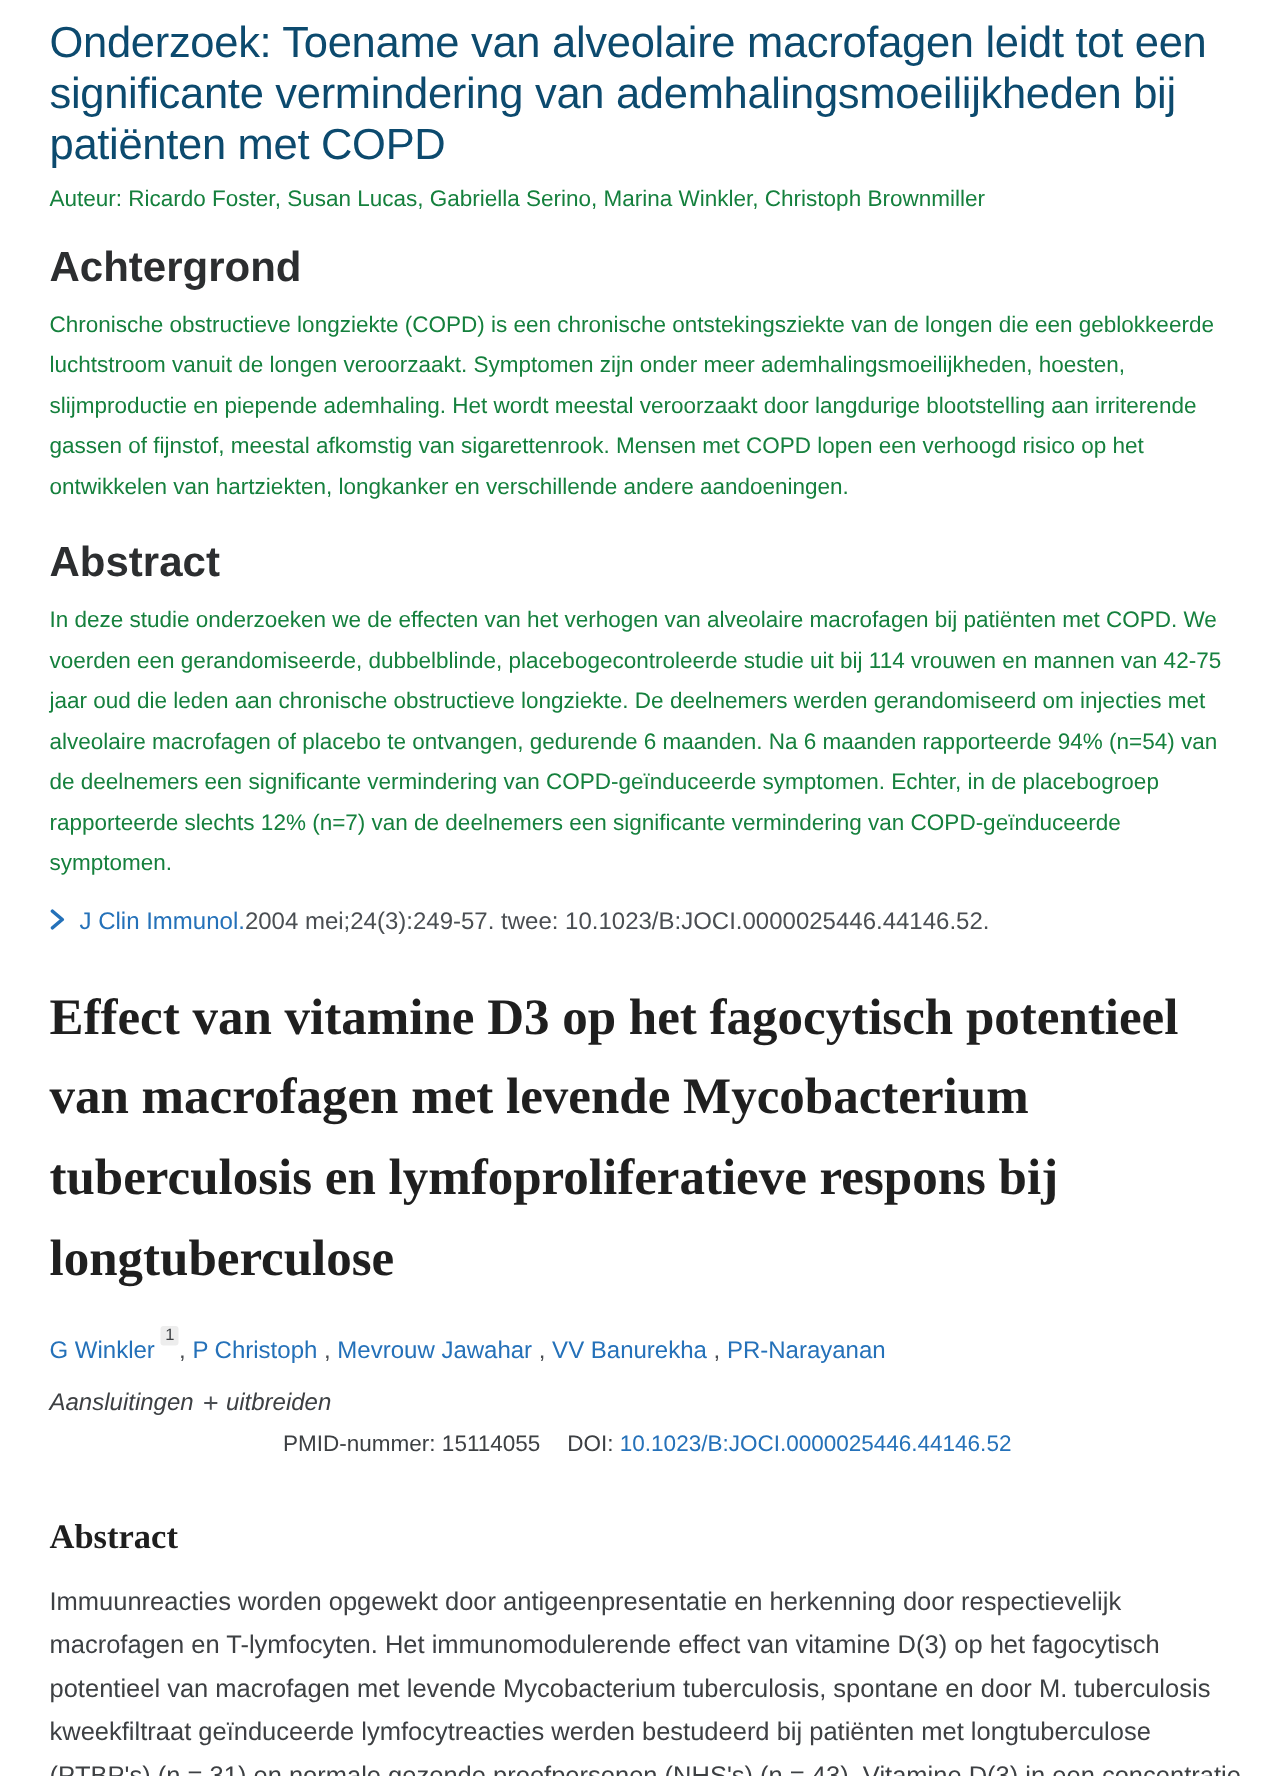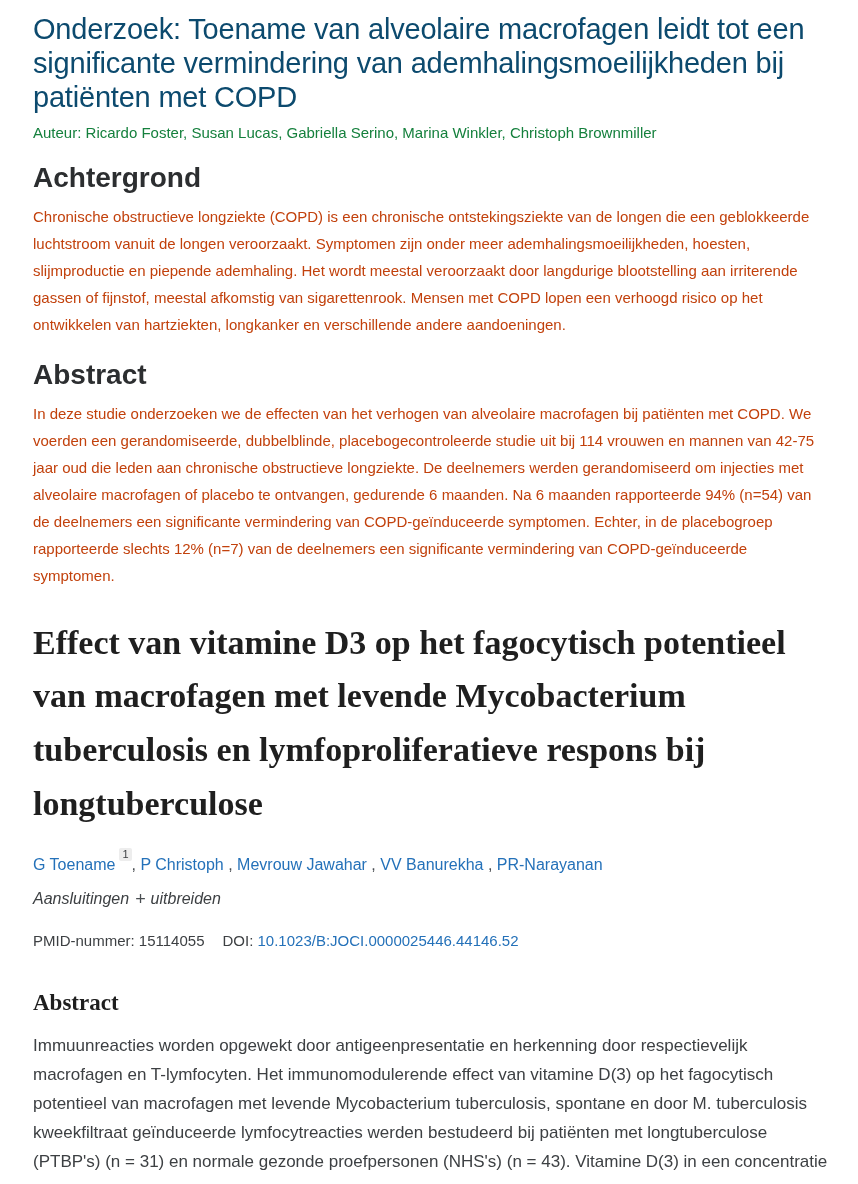--- a/index.html
+++ b/index.html
@@ -30,21 +30,21 @@
   .h2-sans {
     margin-top: 21px;
     font-size: 28px;
     font-weight: 700;
     color: #2c2e30;
   }
   .para-sm {
     margin-top: 9px;
     font-size: 15px;
     line-height: 27px;
-    color: #c2410c;
+    color: #15803d;
   }
   
   .citation-row {
     margin-top: 17px;
     font-size: 16px;
     color: #4a4e52;
   }
   .chev-icon {
     display: inline-block;
     margin-right: 9px;
@@ -96,23 +96,24 @@
   }
   .plus-icon {
     display: inline-block;
     margin-right: 5px;
     font-size: 18px;
     line-height: 1;
     color: #4a4e52;
     vertical-align: -1px;
   }
   .ids-row {
-    margin-top: 24px;
+    margin-top: 9px;
     font-size: 15px;
     color: #3d4043;
+    text-align: center;
   }
   .doi-label { margin-left: 18px; }
   .h2-serif {
     margin-top: 41px;
     font-family: "Liberation Serif", "DejaVu Serif", serif;
     font-size: 23px;
     font-weight: 700;
     color: #1e1e1e;
   }
   .para-lg {
@@ -134,24 +135,27 @@
   <section>
     <h2 class="h2-sans">Achtergrond</h2>
     <p class="para-sm">Chronische obstructieve longziekte (COPD) is een chronische ontstekingsziekte van de longen die een geblokkeerde luchtstroom vanuit de longen veroorzaakt. Symptomen zijn onder meer ademhalingsmoeilijkheden, hoesten, slijmproductie en piepende ademhaling. Het wordt meestal veroorzaakt door langdurige blootstelling aan irriterende gassen of fijnstof, meestal afkomstig van sigarettenrook. Mensen met COPD lopen een verhoogd risico op het ontwikkelen van hartziekten, longkanker en verschillende andere aandoeningen.</p>
   </section>
 
   <section>
     <h2 class="h2-sans">Abstract</h2>
     <p class="para-sm">In deze studie onderzoeken we de effecten van het verhogen van alveolaire macrofagen bij patiënten met COPD. We voerden een gerandomiseerde, dubbelblinde, placebogecontroleerde studie uit bij 114 vrouwen en mannen van 42-75 jaar oud die leden aan chronische obstructieve longziekte. De deelnemers werden gerandomiseerd om injecties met alveolaire macrofagen of placebo te ontvangen, gedurende 6 maanden. Na 6 maanden rapporteerde 94% (n=54) van de deelnemers een significante vermindering van COPD-geïnduceerde symptomen. Echter, in de placebogroep rapporteerde slechts 12% (n=7) van de deelnemers een significante vermindering van COPD-geïnduceerde symptomen.</p>
   </section>
 
+  <div class="citation-row"><span class="chev-icon"><svg width="11" height="14" viewBox="0 0 11 14">
+          <polyline points="2,1.5 8.5,7 2,12.5" fill="none" stroke="#2471b9" stroke-width="2.4" stroke-linecap="round" stroke-linejoin="round"></polyline>
+        </svg></span><a class="link">J Clin Immunol.</a><span>2004 mei;24(3):249-57. twee: 10.1023/B:JOCI.0000025446.44146.52.</span></div>
 
   <h1 class="title2">Effect van vitamine D3 op het fagocytisch potentieel van macrofagen met levende Mycobacterium tuberculosis en lymfoproliferatieve respons bij longtuberculose</h1>
 
-  <p class="authors-row"><a class="link">G Toename</a><sup class="affil-sup">1</sup><span class="sep">, </span><a class="link">P Christoph</a><span class="sep"> , </span><a class="link">Mevrouw Jawahar</a><span class="sep"> , </span><a class="link">VV Banurekha</a><span class="sep"> , </span><a class="link">PR-Narayanan</a></p>
+  <p class="authors-row"><a class="link">G Winkler</a><sup class="affil-sup">1</sup><span class="sep">, </span><a class="link">P Christoph</a><span class="sep"> , </span><a class="link">Mevrouw Jawahar</a><span class="sep"> , </span><a class="link">VV Banurekha</a><span class="sep"> , </span><a class="link">PR-Narayanan</a></p>
 
   <div class="affiliations-row"><span>Aansluitingen</span><button class="expand-button"><span class="plus-icon">+</span><span>uitbreiden</span></button></div>
 
   <div class="ids-row"><span>PMID-nummer:</span> <span>15114055</span><span class="doi-label">DOI:</span> <a class="link">10.1023/B:JOCI.0000025446.44146.52</a></div>
 
   <section>
     <h2 class="h2-serif">Abstract</h2>
     <p class="para-lg">Immuunreacties worden opgewekt door antigeenpresentatie en herkenning door respectievelijk macrofagen en T-lymfocyten. Het immunomodulerende effect van vitamine D(3) op het fagocytisch potentieel van macrofagen met levende Mycobacterium tuberculosis, spontane en door M. tuberculosis kweekfiltraat geïnduceerde lymfocytreacties werden bestudeerd bij patiënten met longtuberculose (PTBP's) (n = 31) en normale gezonde proefpersonen (NHS's) (n = 43). Vitamine D(3) in een concentratie van 10(-7) M verbeterde de fagocytose van macrofagen van levende M. tuberculosis significant bij normale proefpersonen met een laag fagocytisch potentieel (minder dan 10%) (p = 0,015). Een dergelijke toename werd niet waargenomen bij PTBP's. Vitamine D(3) verminderde de spontane lymfoproliferatieve respons significant (p = 0,022) en verhoogde de apoptose van perifere mononucleaire bloedcellen in PTBP's (p = 0,024). Bij normale personen</p>
   </section>
 

